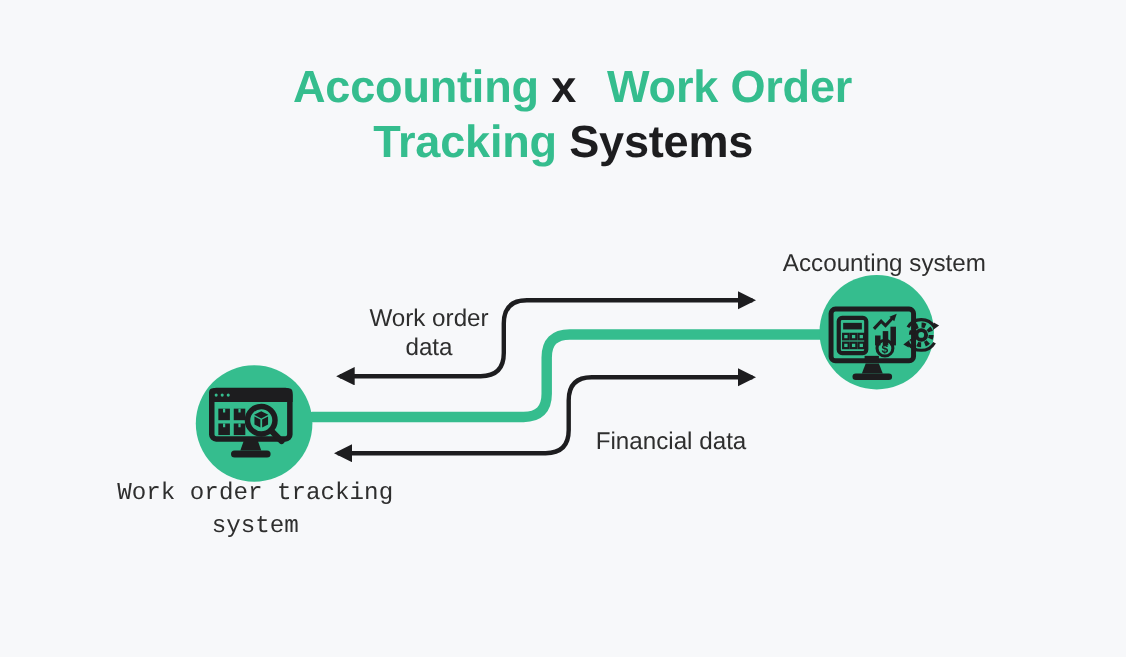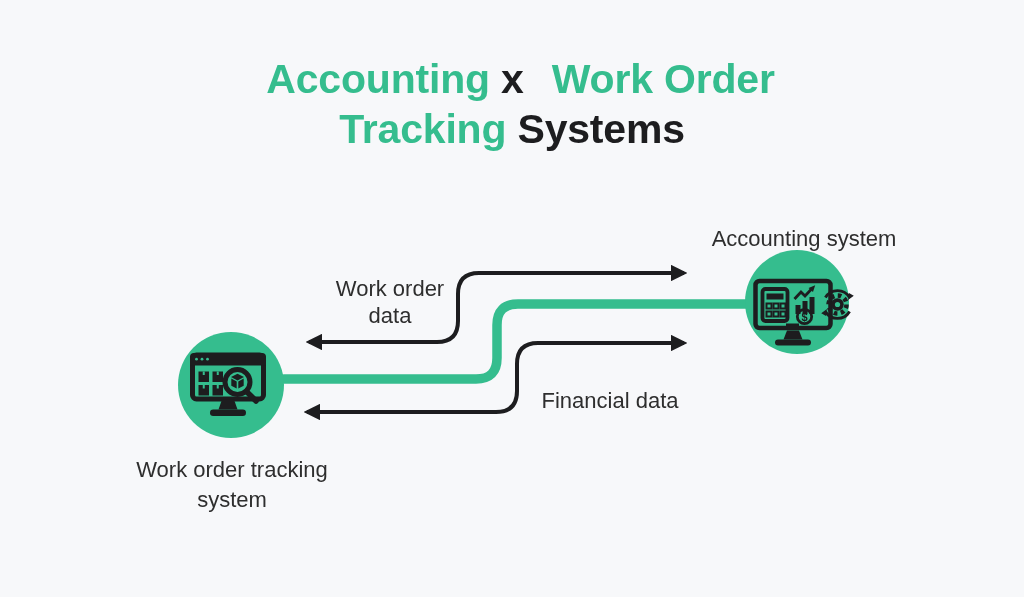--- a/index.html
+++ b/index.html
@@ -45,21 +45,21 @@
   .ic-stroke{stroke:var(--dark);fill:none;}
   .ic-stroke-green{stroke:var(--green);fill:none;}
   
   .label{
     position:absolute;z-index:3;
     color:var(--text);
     font-size:22px;line-height:28px;
     text-align:center;
   }
   #label-accounting{left:654px;top:225px;width:300px;}
-  #label-work-order{left:102px;top:455px;width:260px;line-height:30px;}
+  #label-work-order{left:102px;top:434px;width:260px;line-height:30px;font-family:Liberation Mono, monospace;}
   #label-wod{left:320px;top:275px;width:140px;line-height:27px;}
   #label-fin{left:520px;top:367px;width:180px;margin-top:20px;}
 </style>
 </head>
 <body>
 
 <div id="title">
   <span class="green">Accounting</span>
   <span class="dark">x</span>
   <span class="green">Work Order Tracking</span>

